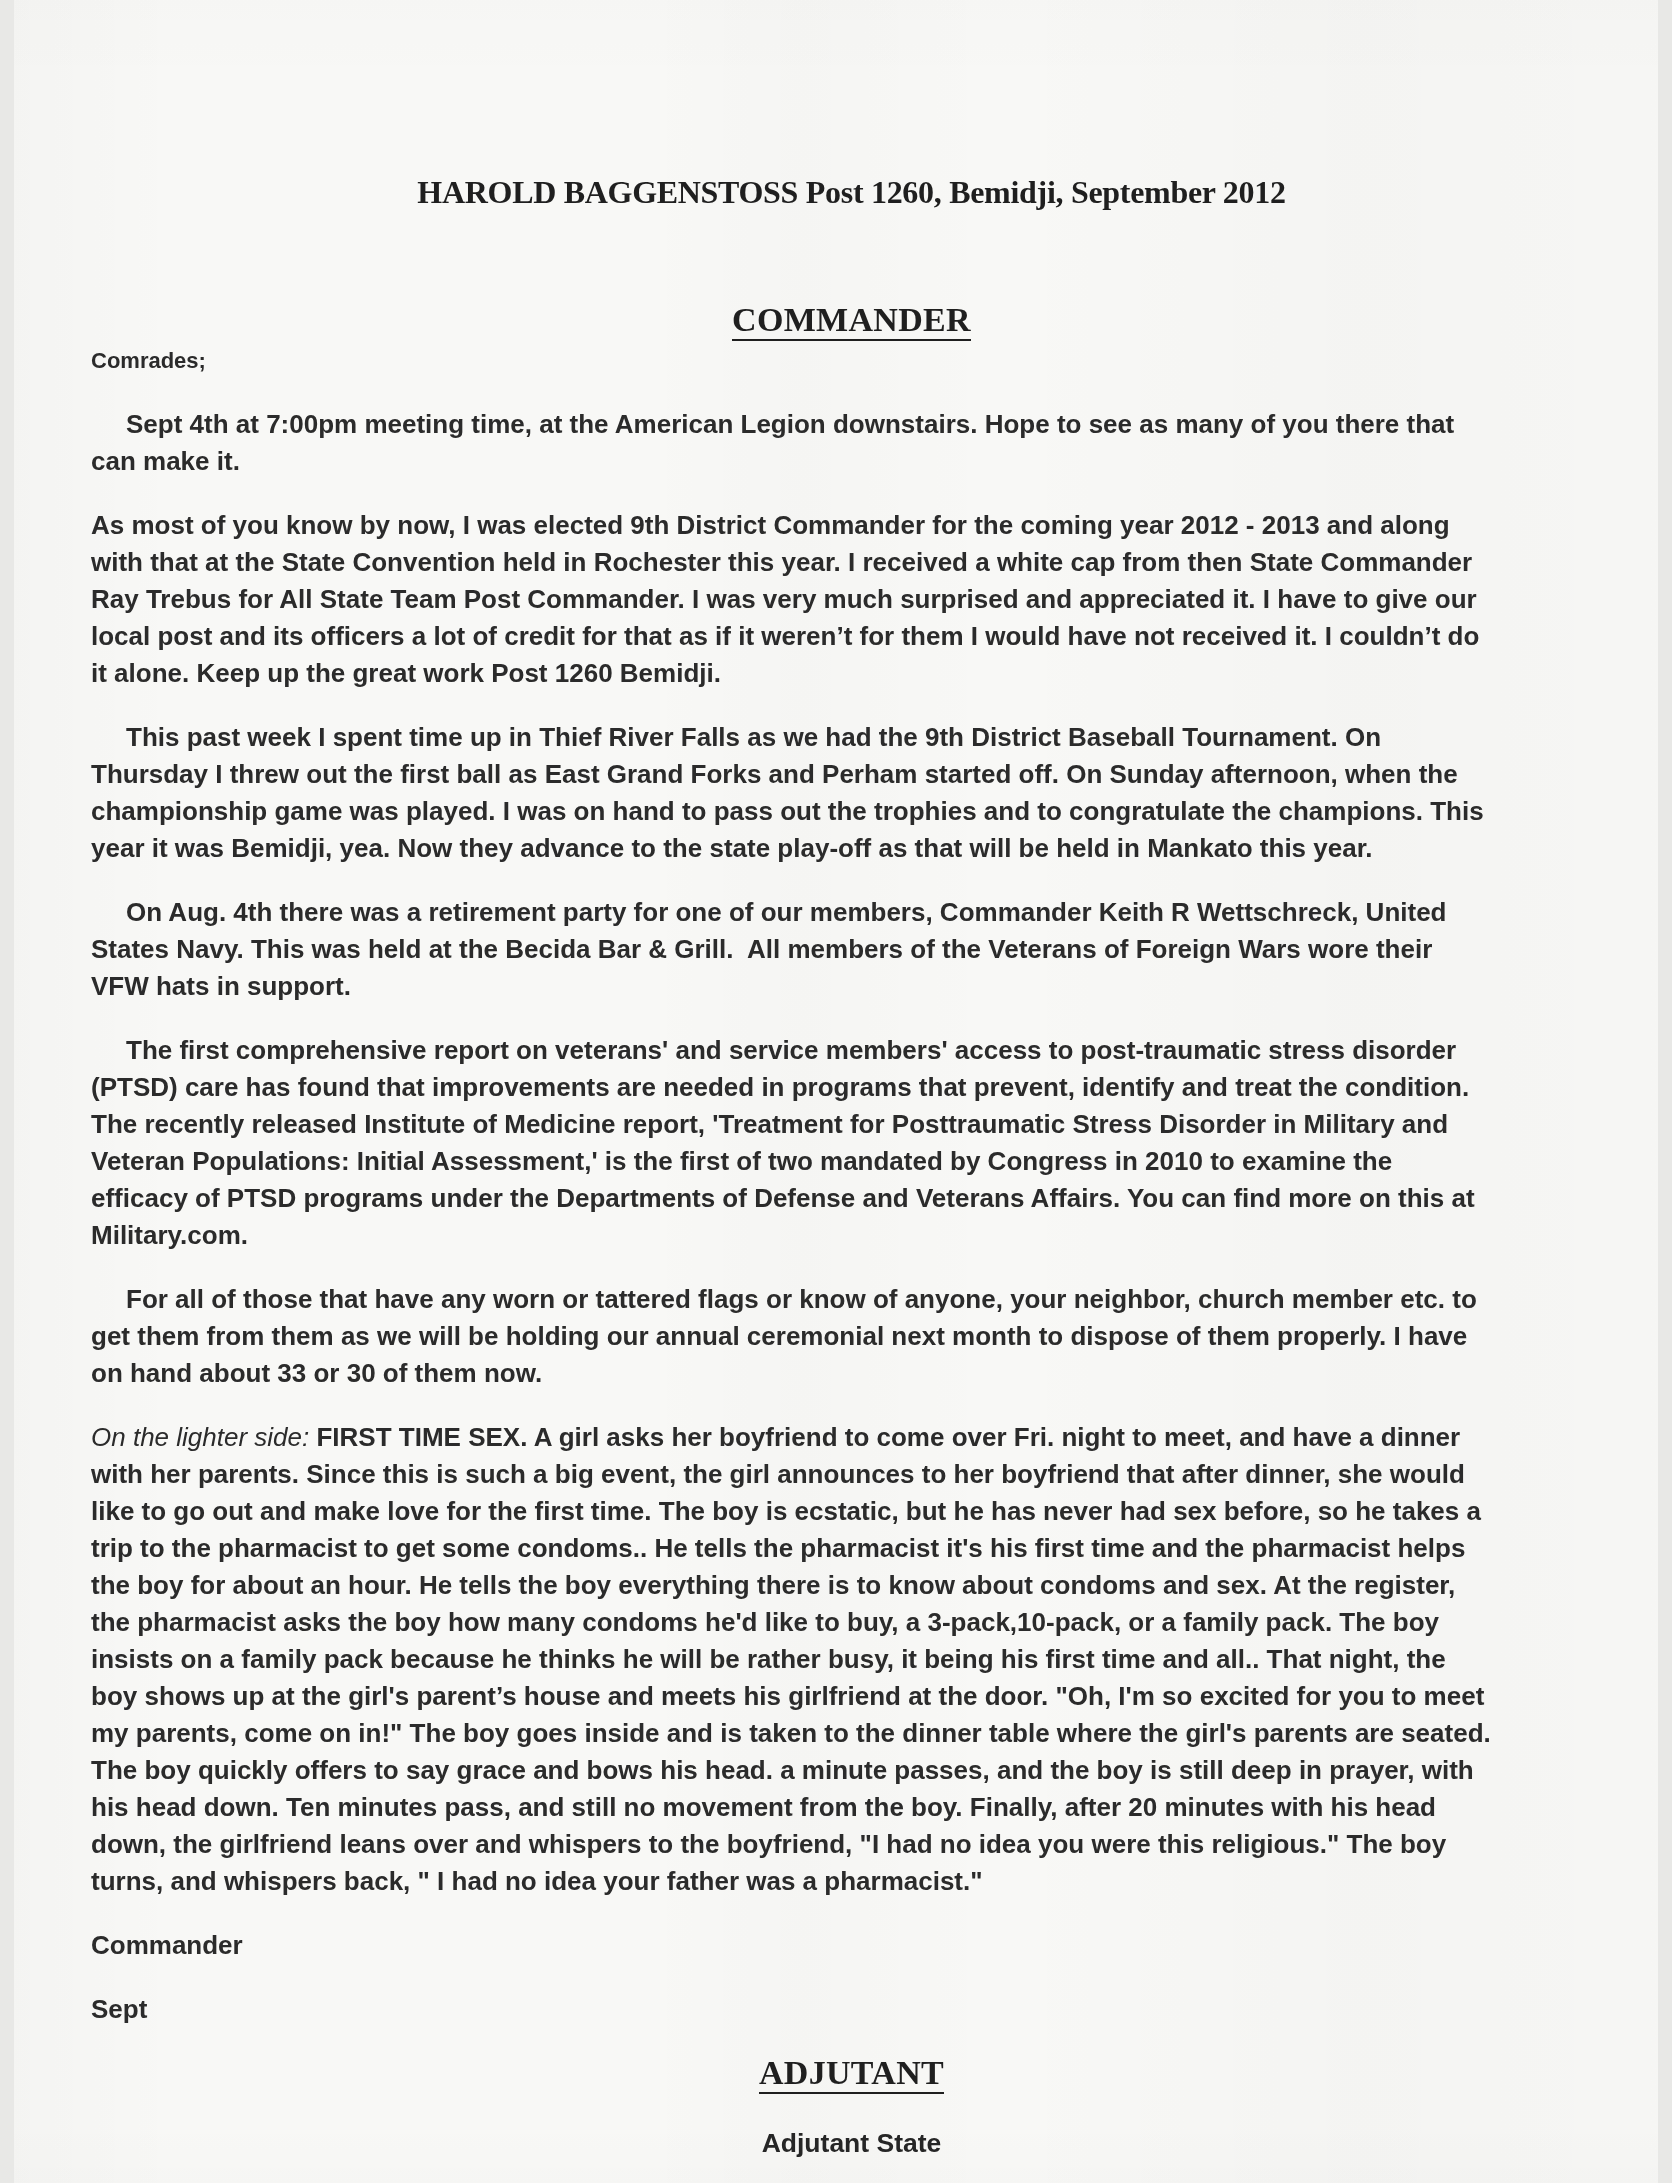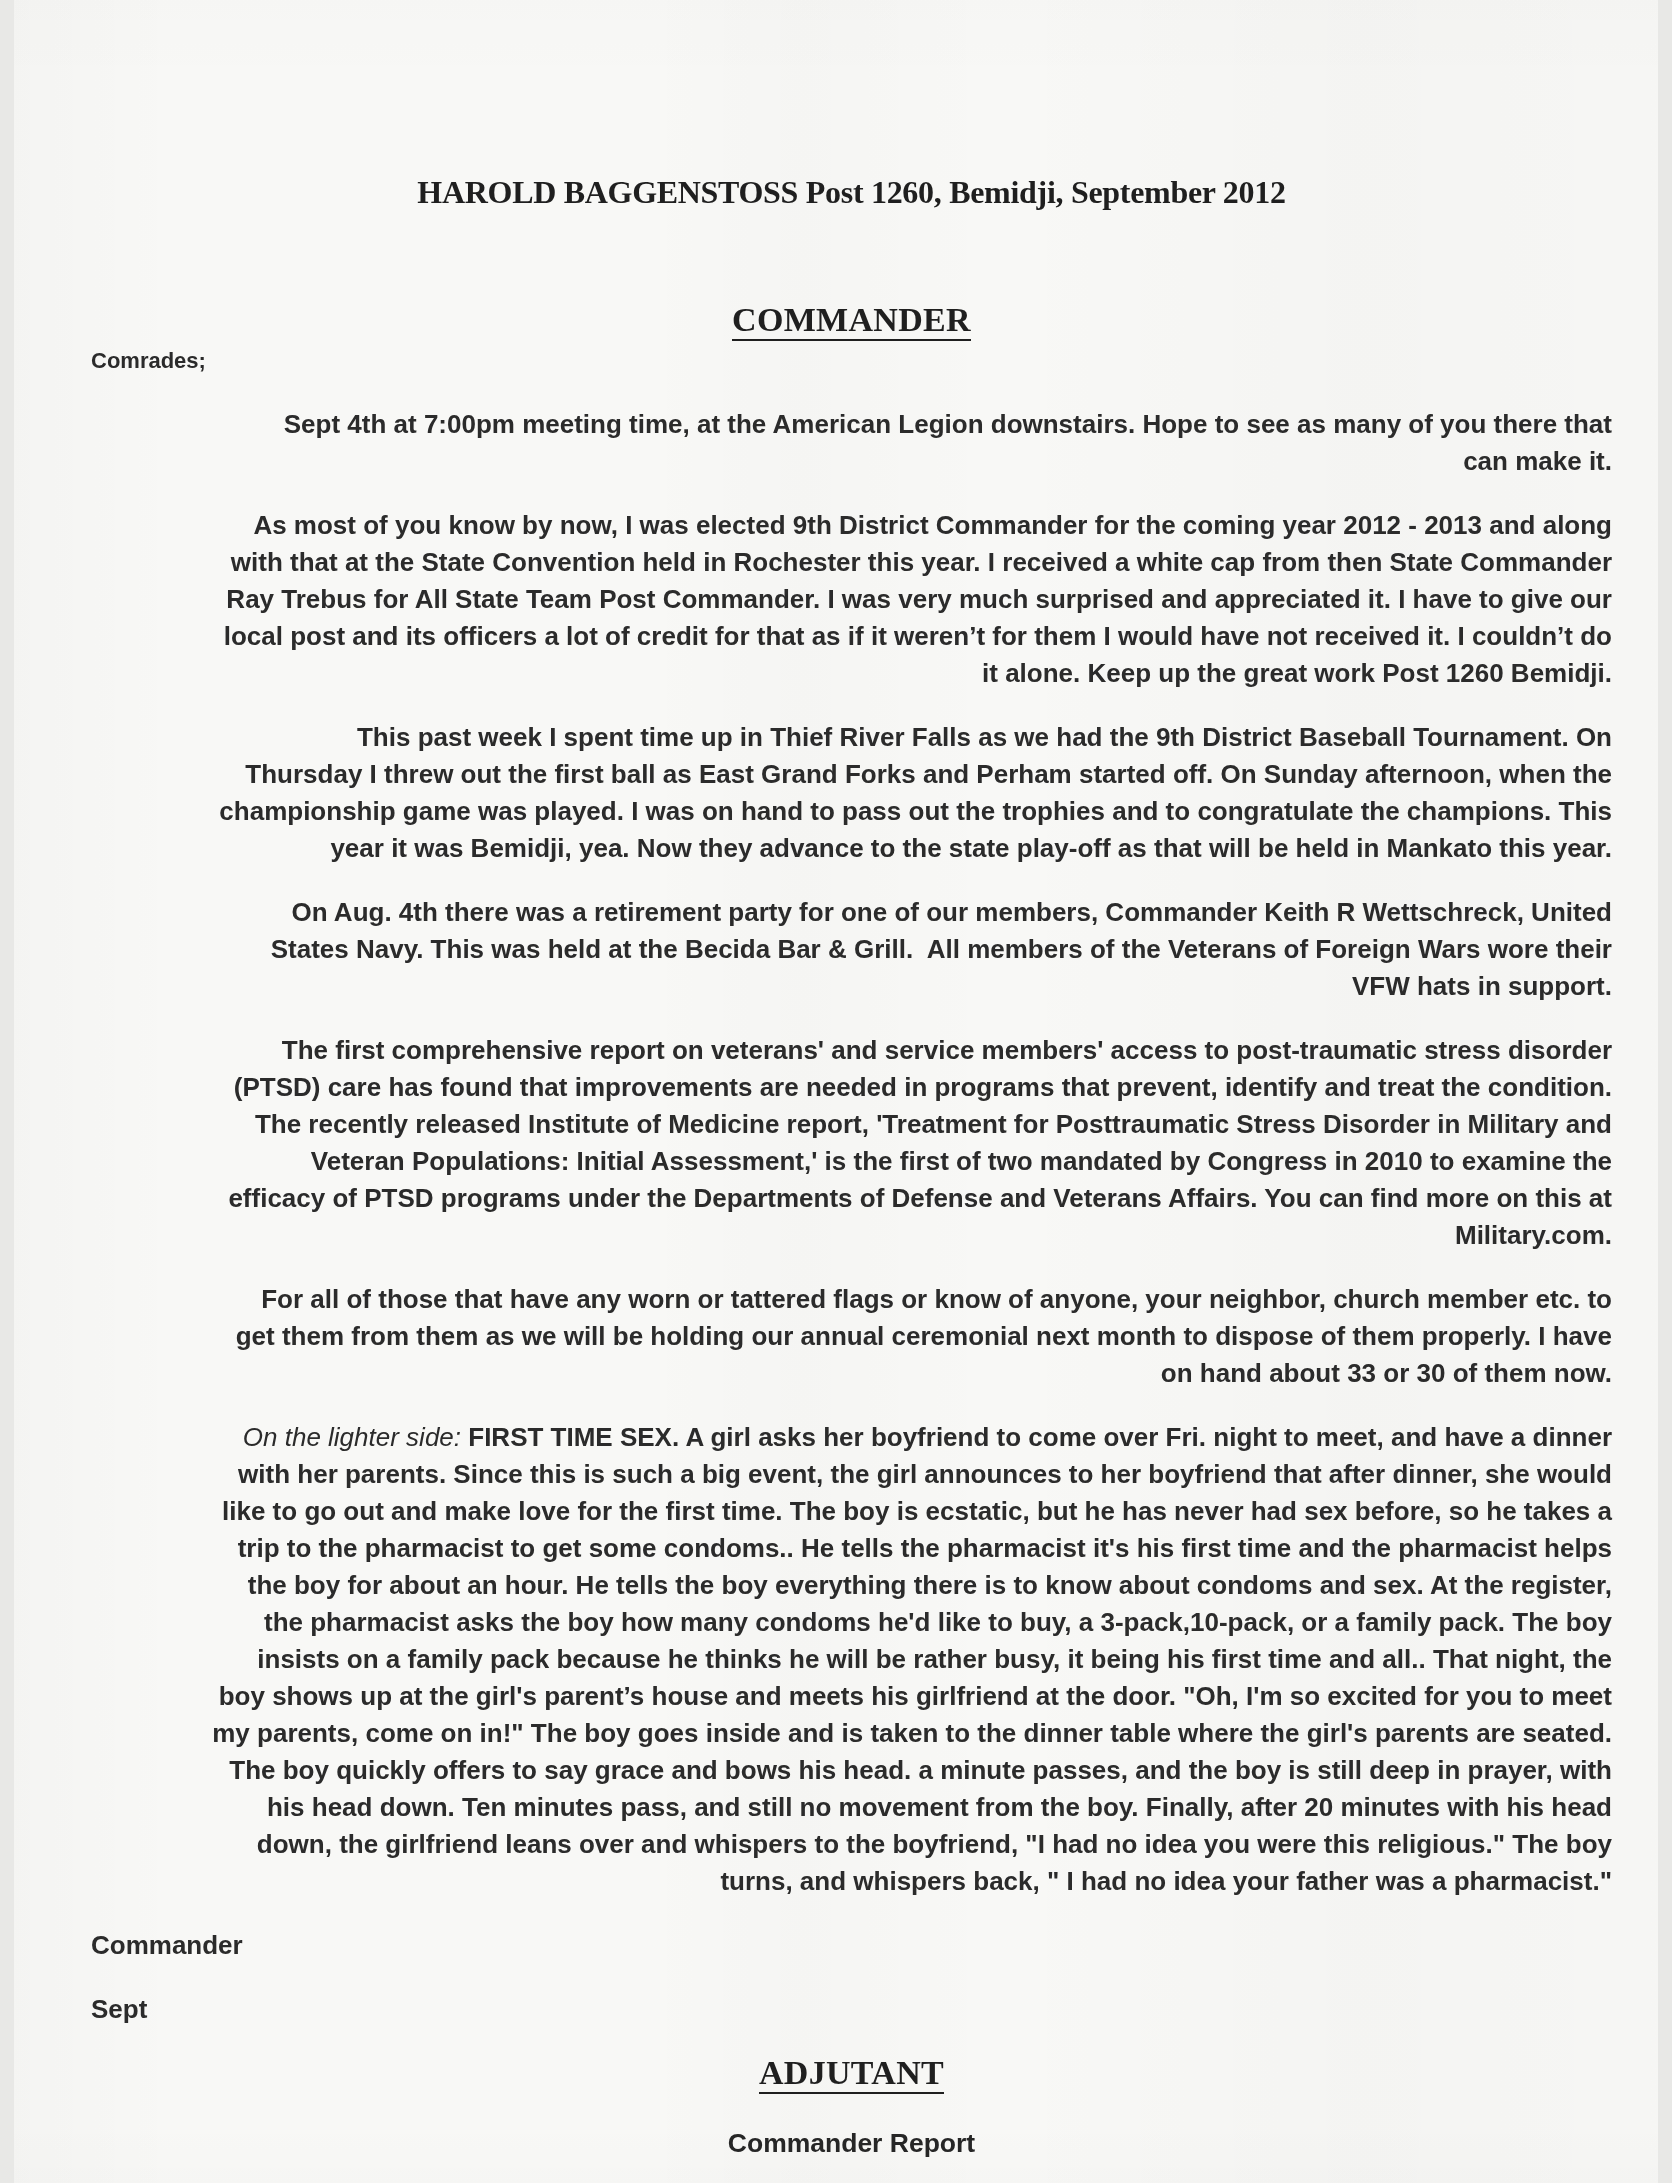--- a/index.html
+++ b/index.html
@@ -57,21 +57,20 @@
     font-weight: 700;
     font-size: 22px;
     line-height: 37px;
   }
   .para {
     margin: 27px 0;
     font-weight: 700;
     font-size: 26px;
     line-height: 37px;
     white-space: pre-line;
-    text-align: right;
   }
   .para.indent { text-indent: 35px; }
   .lead-italic {
     font-style: italic;
     font-weight: 400;
   }
   .signature-line {
     margin: 27px 0;
     font-weight: 700;
     font-size: 26px;
@@ -141,17 +140,17 @@
       </div>
 
     <p class="signature-line">Commander</p>
 
     <p class="signature-line">Sept</p>
 
     <div class="section-heading adjutant-heading">
       <span class="underlined">ADJUTANT</span>
     </div>
 
-    <div class="sub-heading">Commander Report</div>
+    <div class="sub-heading">Adjutant State</div>
 
   </div>
 </div>
 
 
 </body></html>

